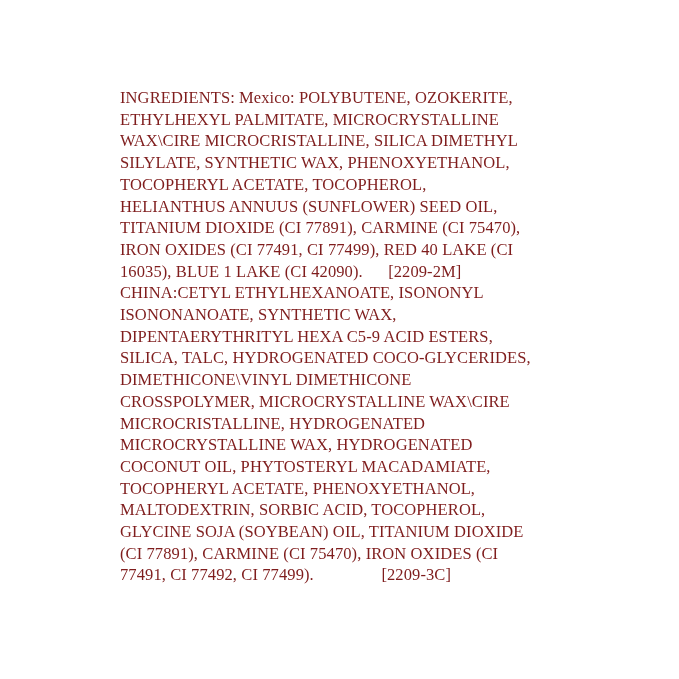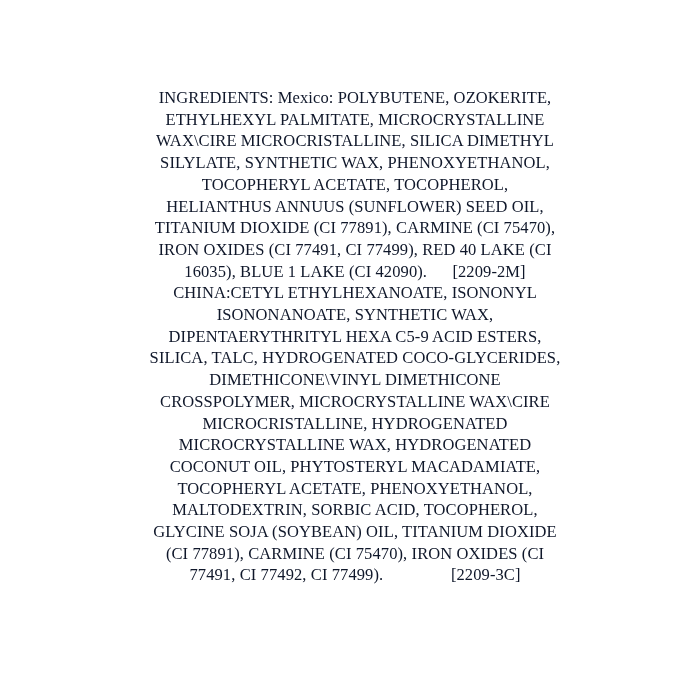--- a/index.html
+++ b/index.html
@@ -15,24 +15,24 @@
     overflow: hidden;
   }
   .ingredients-text {
     position: absolute;
     left: 120px;
     top: 87px;
     width: 470px;
     font-family: "Liberation Serif", "DejaVu Serif", serif;
     font-size: 16.5px;
     line-height: 21.7px;
-    color: #0f172a;
+    color: #7f1d1d;
     white-space: pre;
     letter-spacing: 0.1px;
-    text-align: center;
+    text-align: left;
   }
 </style>
 </head>
 <body>
 
 <div class="page">
   <div class="ingredients-text">INGREDIENTS: Mexico: POLYBUTENE, OZOKERITE,
 ETHYLHEXYL PALMITATE, MICROCRYSTALLINE
 WAX\CIRE MICROCRISTALLINE, SILICA DIMETHYL
 SILYLATE, SYNTHETIC WAX, PHENOXYETHANOL,

